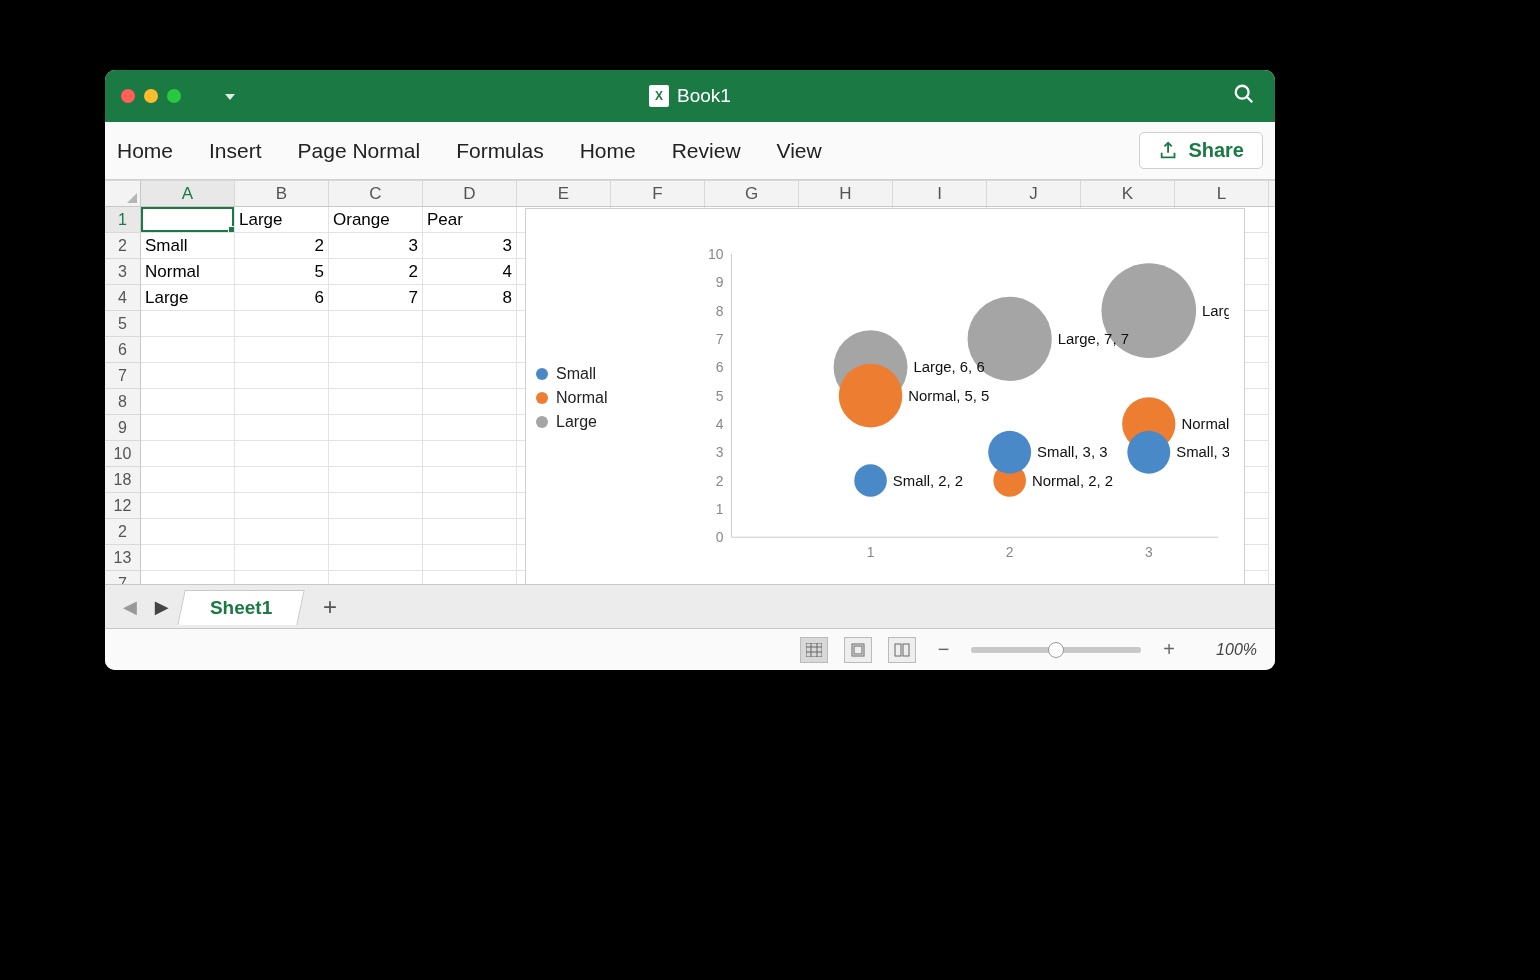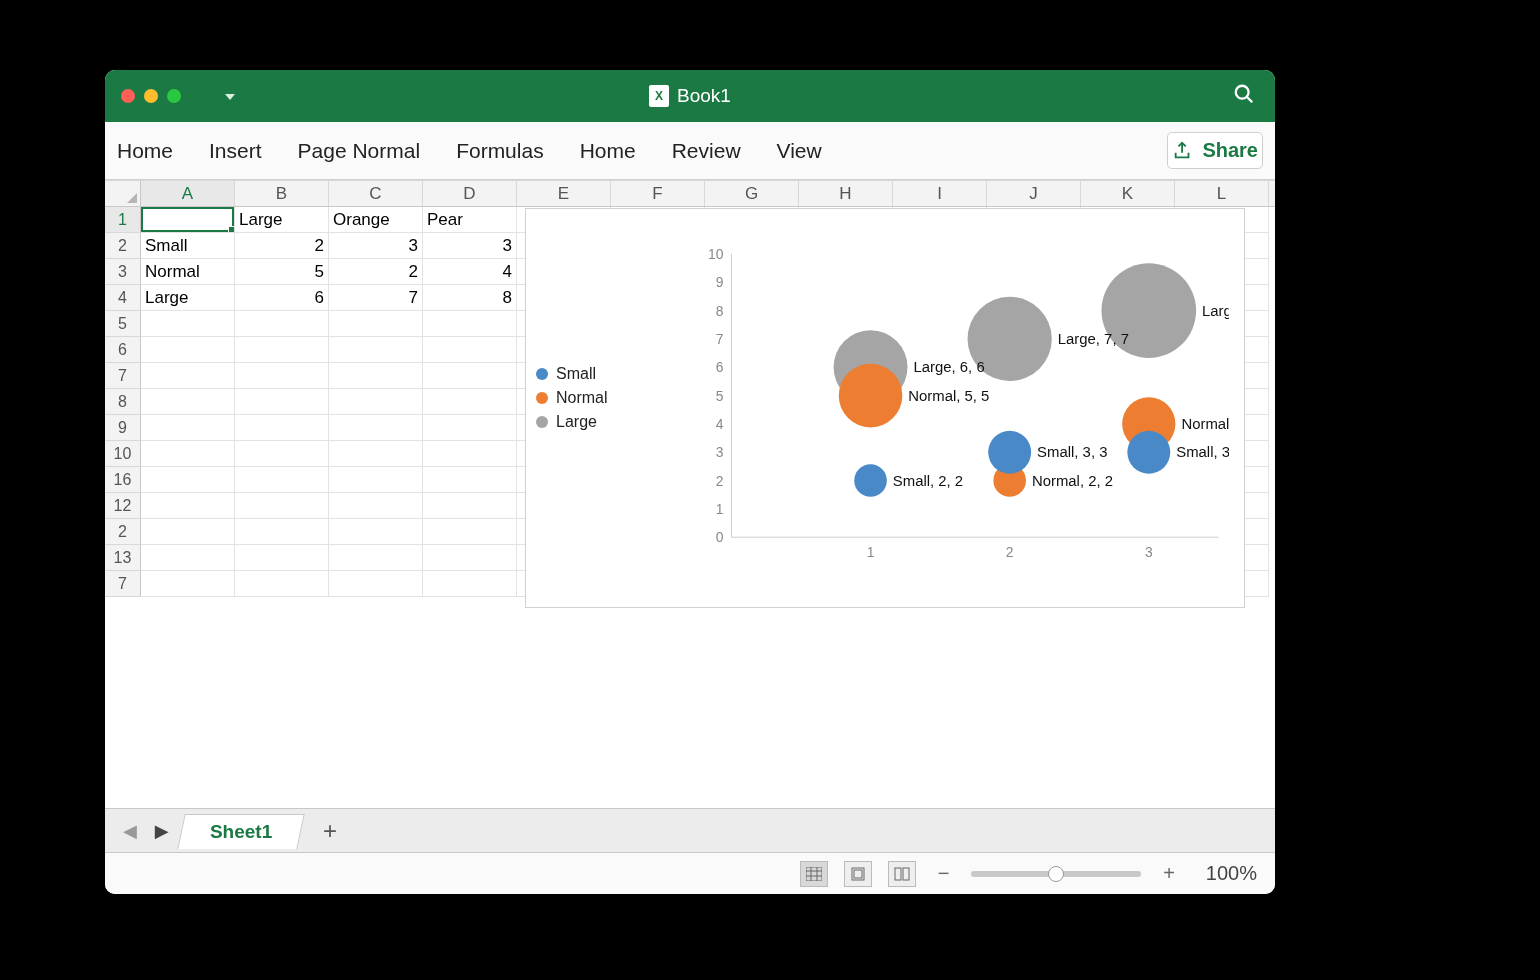--- a/index.html
+++ b/index.html
@@ -8,21 +8,21 @@
     font-family: -apple-system, "Helvetica Neue", Arial, sans-serif;
     width: 1540px;
     height: 980px;
     position: relative;
   }
   .window {
     position: absolute;
     left: 105px;
     top: 70px;
     width: 1170px;
-    height: 824px;
+    height: 600px;
     background: #fff;
     border-radius: 10px;
     box-shadow: 0 20px 60px rgba(0,0,0,0.6);
     overflow: hidden;
     display: flex;
     flex-direction: column;
   }
   .titlebar {
     height: 52px;
     background: #1b7a44;
@@ -56,21 +56,21 @@
     border-bottom: 1px solid #d0d0d0;
     display: flex; align-items: center;
     padding: 0 12px;
     gap: 36px;
   }
   .ribbon-tabs .tab { font-size: 21px; color:#222; cursor:pointer; }
   .share-btn {
     margin-left: auto;
     border: 1px solid #cfcfcf;
     border-radius: 5px;
-    padding: 6px 4px;
+    padding: 6px 18px;
     display: flex; align-items: center; gap: 8px;
     color: #1b7a44; font-size: 20px; font-weight: 600;
     background: #fff;
   }
 
   .grid-area {
     flex: 1;
     position: relative;
     background: #fff;
     overflow: hidden;
@@ -144,21 +144,21 @@
   .statusbar {
     height:42px; background:#fafafa; border-top:1px solid #c8c8c8;
     display:flex; align-items:center; justify-content:flex-end; padding:0 18px; gap:16px;
     color:#666;
   }
   .view-btn { width:28px; height:26px; border:1px solid #bbb; display:flex; align-items:center; justify-content:center; background:#eee;}
   .view-btn.active{background:#d8d8d8;}
   .zoom-slider { position:relative; width:170px; height:6px; background:#c8c8c8; border-radius:3px;}
   .zoom-thumb { position:absolute; left:50%; top:-5px; width:16px; height:16px; background:#fff; border:1px solid #999; border-radius:50%; transform:translateX(-50%);}
   .zoom-minus,.zoom-plus{ font-size:20px; color:#666; padding:0 6px;}
-  .zoom-pct { font-size:20px; color:#444; min-width:60px; text-align:right;}
+  .zoom-pct { font-size:16px; color:#444; min-width:60px; text-align:right;font-style:italic;}
 
   svg.icon { width:22px; height:22px; }
 </style>
 </head>
 <body>
 
 <div class="window">
 
   <div class="titlebar">
     <div class="traffic-lights">
@@ -360,21 +360,21 @@
           <div class="cell"></div>
           <div class="cell"></div>
           <div class="cell"></div>
           <div class="cell"></div>
           <div class="cell"></div>
           <div class="cell"></div>
           <div class="cell"></div>
           <div class="cell"></div>
         </div>
         <div class="row">
-          <div class="rowh">16</div>
+          <div class="rowh">18</div>
           <div class="cell"></div>
           <div class="cell"></div>
           <div class="cell"></div>
           <div class="cell"></div>
           <div class="cell"></div>
           <div class="cell"></div>
           <div class="cell"></div>
           <div class="cell"></div>
           <div class="cell"></div>
           <div class="cell"></div>

